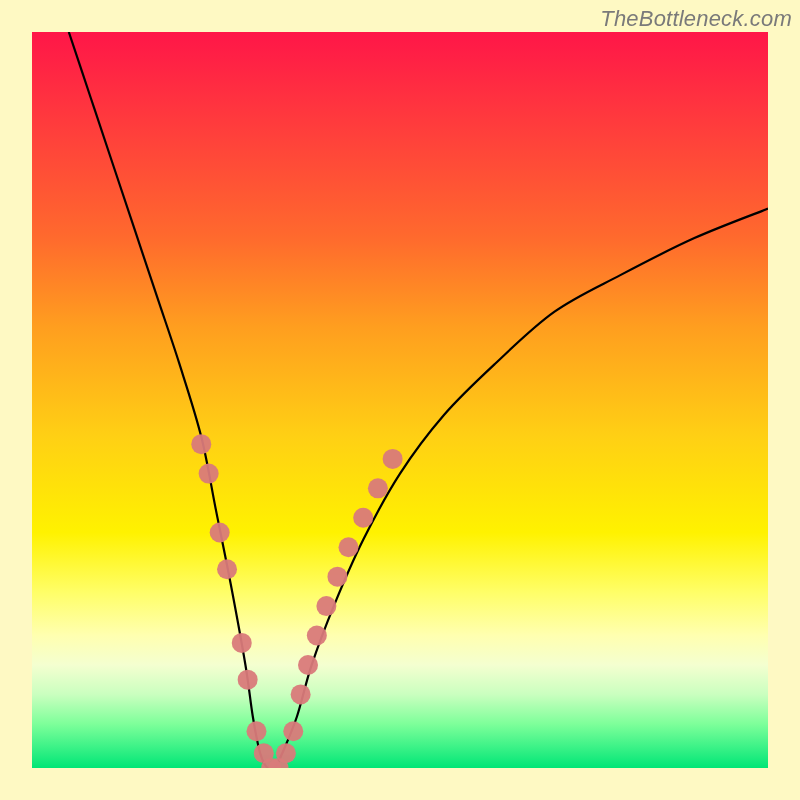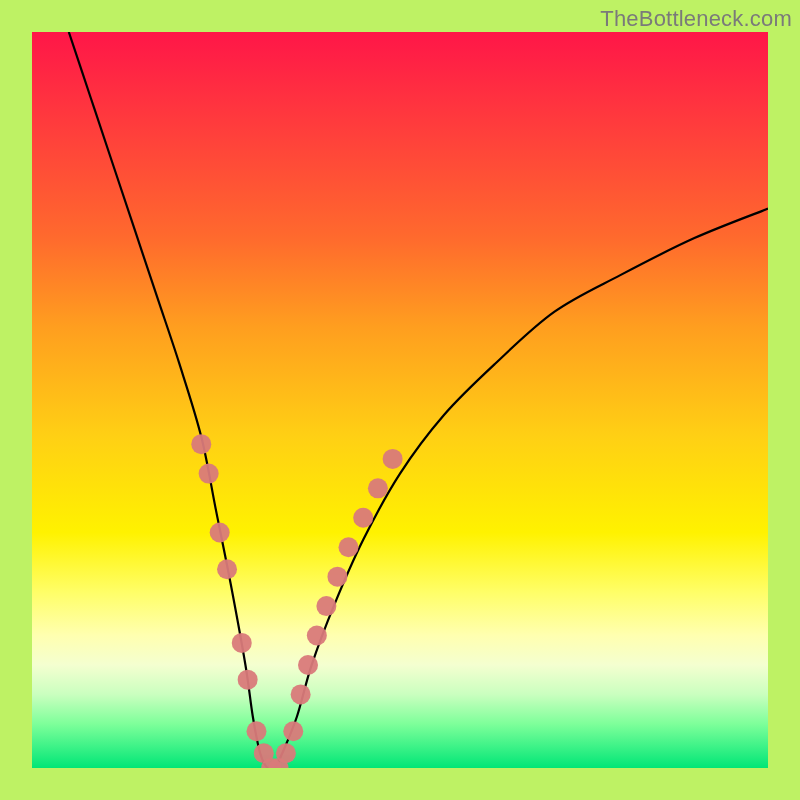--- a/index.html
+++ b/index.html
@@ -9,21 +9,22 @@
     height: 800px;
     overflow: hidden;
     background: #000;
     font-family: Arial, Helvetica, sans-serif;
   }
   .frame {
     position: absolute;
     top: 0; left: 0;
     width: 800px;
     height: 800px;
-    background: #bef264;
+    background: #fef9c3;
+    font-style: italic;
   }
   .plot {
     position: absolute;
     top: 32px;
     left: 32px;
     width: 736px;
     height: 736px;
     overflow: hidden;
   }
   .gradient {

